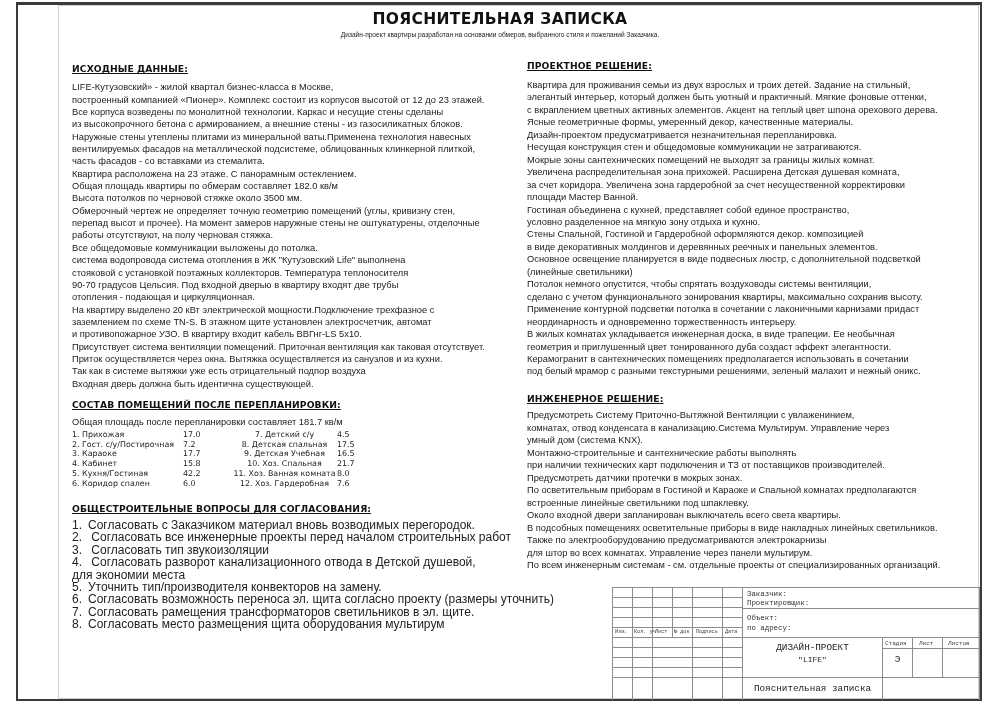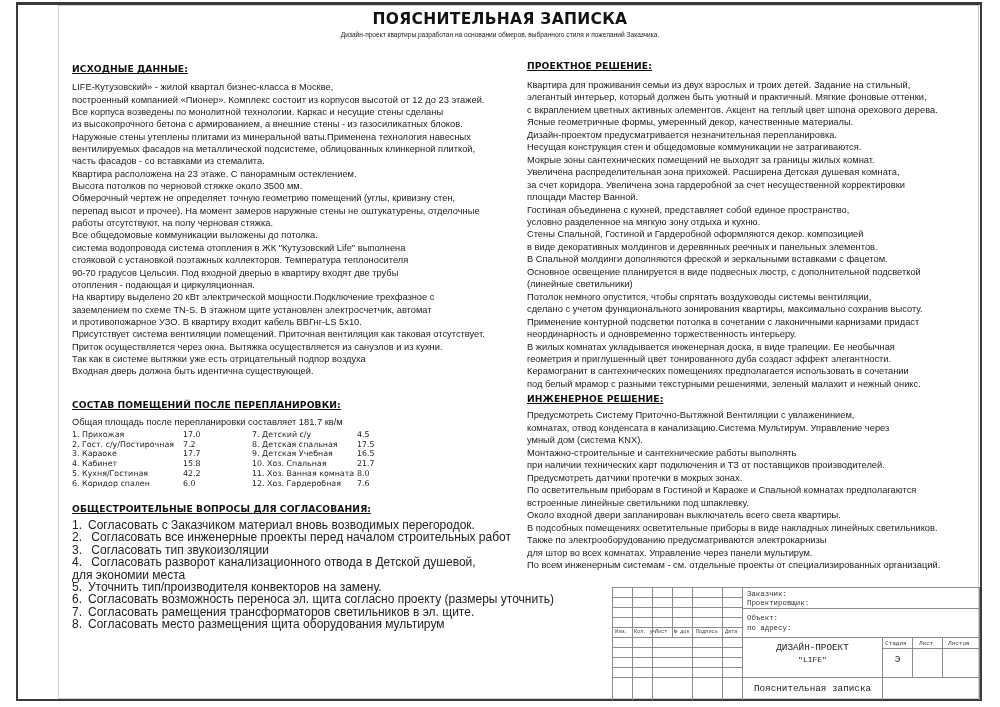--- a/index.html
+++ b/index.html
@@ -17,21 +17,21 @@
   .col { position: absolute; font-size: 9.3px; line-height: 12.35px; color: #222; }
   .col-left { left: 72px; top: 63px; width: 448px; }
   .heading { font-family: "DejaVu Sans", sans-serif; font-weight: bold; font-size: 9.2px;
              text-decoration: underline; color: #111; margin-bottom: 6px; letter-spacing: 0.1px; }
   .para-line { white-space: nowrap; }
   .h-rooms { position: absolute; left: 72px; top: 399px; }
   .rooms-total { position: absolute; left: 72px; top: 417px; font-size: 9.3px; white-space: nowrap; }
   .rooms { position: absolute; top: 430px; font-family: "DejaVu Sans", sans-serif;
            font-size: 7.9px; line-height: 9.7px; color: #222; }
   .rooms-left { left: 72px; }
-  .rooms-right { left: 252px; }
+  .rooms-right { left: 232px; text-align: center; }
   .room-row { display: flex; white-space: nowrap; }
   .rooms-left .room-name { width: 111px; }
   .rooms-right .room-name { width: 105px; }
   .h-questions { position: absolute; left: 72px; top: 503px; }
   .questions { position: absolute; left: 72px; top: 519px; font-size: 12px; line-height: 12.4px; color: #222; }
   .q-item { white-space: nowrap; }
   .q-num { display: inline-block; width: 16px; }
   .h-design { position: absolute; left: 527px; top: 60px; }
   .design { position: absolute; left: 527px; top: 79px; font-size: 9.3px; line-height: 12.45px; color: #222; }
   .h-eng { position: absolute; left: 527px; top: 393px; }
@@ -56,20 +56,21 @@
   <div class="heading">ИСХОДНЫЕ ДАННЫЕ:</div>
   <div id="source-lines">
       <div class="para-line">LIFE-Кутузовский» - жилой квартал бизнес-класса в Москве,</div>
       <div class="para-line">построенный компанией «Пионер». Комплекс состоит из корпусов высотой от 12 до 23 этажей.</div>
       <div class="para-line">Все корпуса возведены по монолитной технологии. Каркас и несущие стены сделаны</div>
       <div class="para-line">из высокопрочного бетона с армированием, а внешние стены - из газосиликатных блоков.</div>
       <div class="para-line">Наружные стены утеплены плитами из минеральной ваты.Применена технология навесных</div>
       <div class="para-line">вентилируемых фасадов на металлической подсистеме, облицованных клинкерной плиткой,</div>
       <div class="para-line">часть фасадов - со вставками из стемалита.</div>
       <div class="para-line">Квартира расположена  на 23 этаже. С панорамным остеклением.</div>
+      <div class="para-line">Общая площадь квартиры по обмерам составляет 182.0 кв/м</div>
       <div class="para-line">Высота потолков по черновой стяжке около 3500 мм.</div>
       <div class="para-line">Обмерочный чертеж не определяет точную геометрию помещений (углы, кривизну стен,</div>
       <div class="para-line">перепад высот и прочее). На момент замеров наружные стены не оштукатурены, отделочные</div>
       <div class="para-line">работы отсутствуют,  на полу черновая стяжка.</div>
       <div class="para-line">Все общедомовые коммуникации выложены  до потолка.</div>
       <div class="para-line">система водопровода система отопления в ЖК "Кутузовский Life" выполнена</div>
       <div class="para-line">стояковой с установкой поэтажных коллекторов. Температура теплоносителя</div>
       <div class="para-line">90-70 градусов Цельсия. Под входной дверью в квартиру входят две трубы</div>
       <div class="para-line">отопления - подающая и циркуляционная.</div>
       <div class="para-line">На квартиру выделено 20 кВт электрической мощности.Подключение трехфазное с</div>
@@ -159,21 +160,20 @@
     <div class="para-line">Дизайн-проектом предусматривается незначительная перепланировка.</div>
     <div class="para-line">Несущая конструкция стен и общедомовые коммуникации не затрагиваются.</div>
     <div class="para-line">Мокрые зоны сантехнических помещений не выходят за границы жилых комнат.</div>
     <div class="para-line">Увеличена распределительная зона прихожей. Расширена Детская душевая комната,</div>
     <div class="para-line">за счет коридора. Увеличена зона гардеробной за счет несущественной корректировки</div>
     <div class="para-line">площади Мастер Ванной.</div>
     <div class="para-line">Гостиная объединена с кухней, представляет собой единое пространство,</div>
     <div class="para-line">условно разделенное на мягкую зону отдыха и кухню.</div>
     <div class="para-line">Стены Спальной,  Гостиной и Гардеробной оформляются декор. композицией</div>
     <div class="para-line">в виде декоративных молдингов и деревянных реечных и панельных элементов.</div>
-    <div class="para-line">В Спальной молдинги дополняются фреской и зеркальными вставками с фацетом.</div>
     <div class="para-line">Основное освещение планируется в виде подвесных люстр, с дополнительной подсветкой</div>
     <div class="para-line">(линейные светильники)</div>
     <div class="para-line">Потолок немного опустится, чтобы спрятать воздуховоды системы вентиляции,</div>
     <div class="para-line">сделано с учетом функционального зонирования квартиры, максимально сохранив высоту.</div>
     <div class="para-line">Применение контурной подсветки потолка в сочетании с лаконичными карнизами придаст</div>
     <div class="para-line">неординарность  и одновременно торжественность интерьеру.</div>
     <div class="para-line">В жилых комнатах укладывается инженерная доска, в виде трапеции. Ее необычная</div>
     <div class="para-line">геометрия и приглушенный цвет тонированного дуба создаст эффект элегантности.</div>
     <div class="para-line">Керамогранит в  сантехнических помещениях предполагается использовать в сочетании</div>
     <div class="para-line">под белый мрамор с разными текстурными решениями, зеленый  малахит и нежный оникс.</div>

